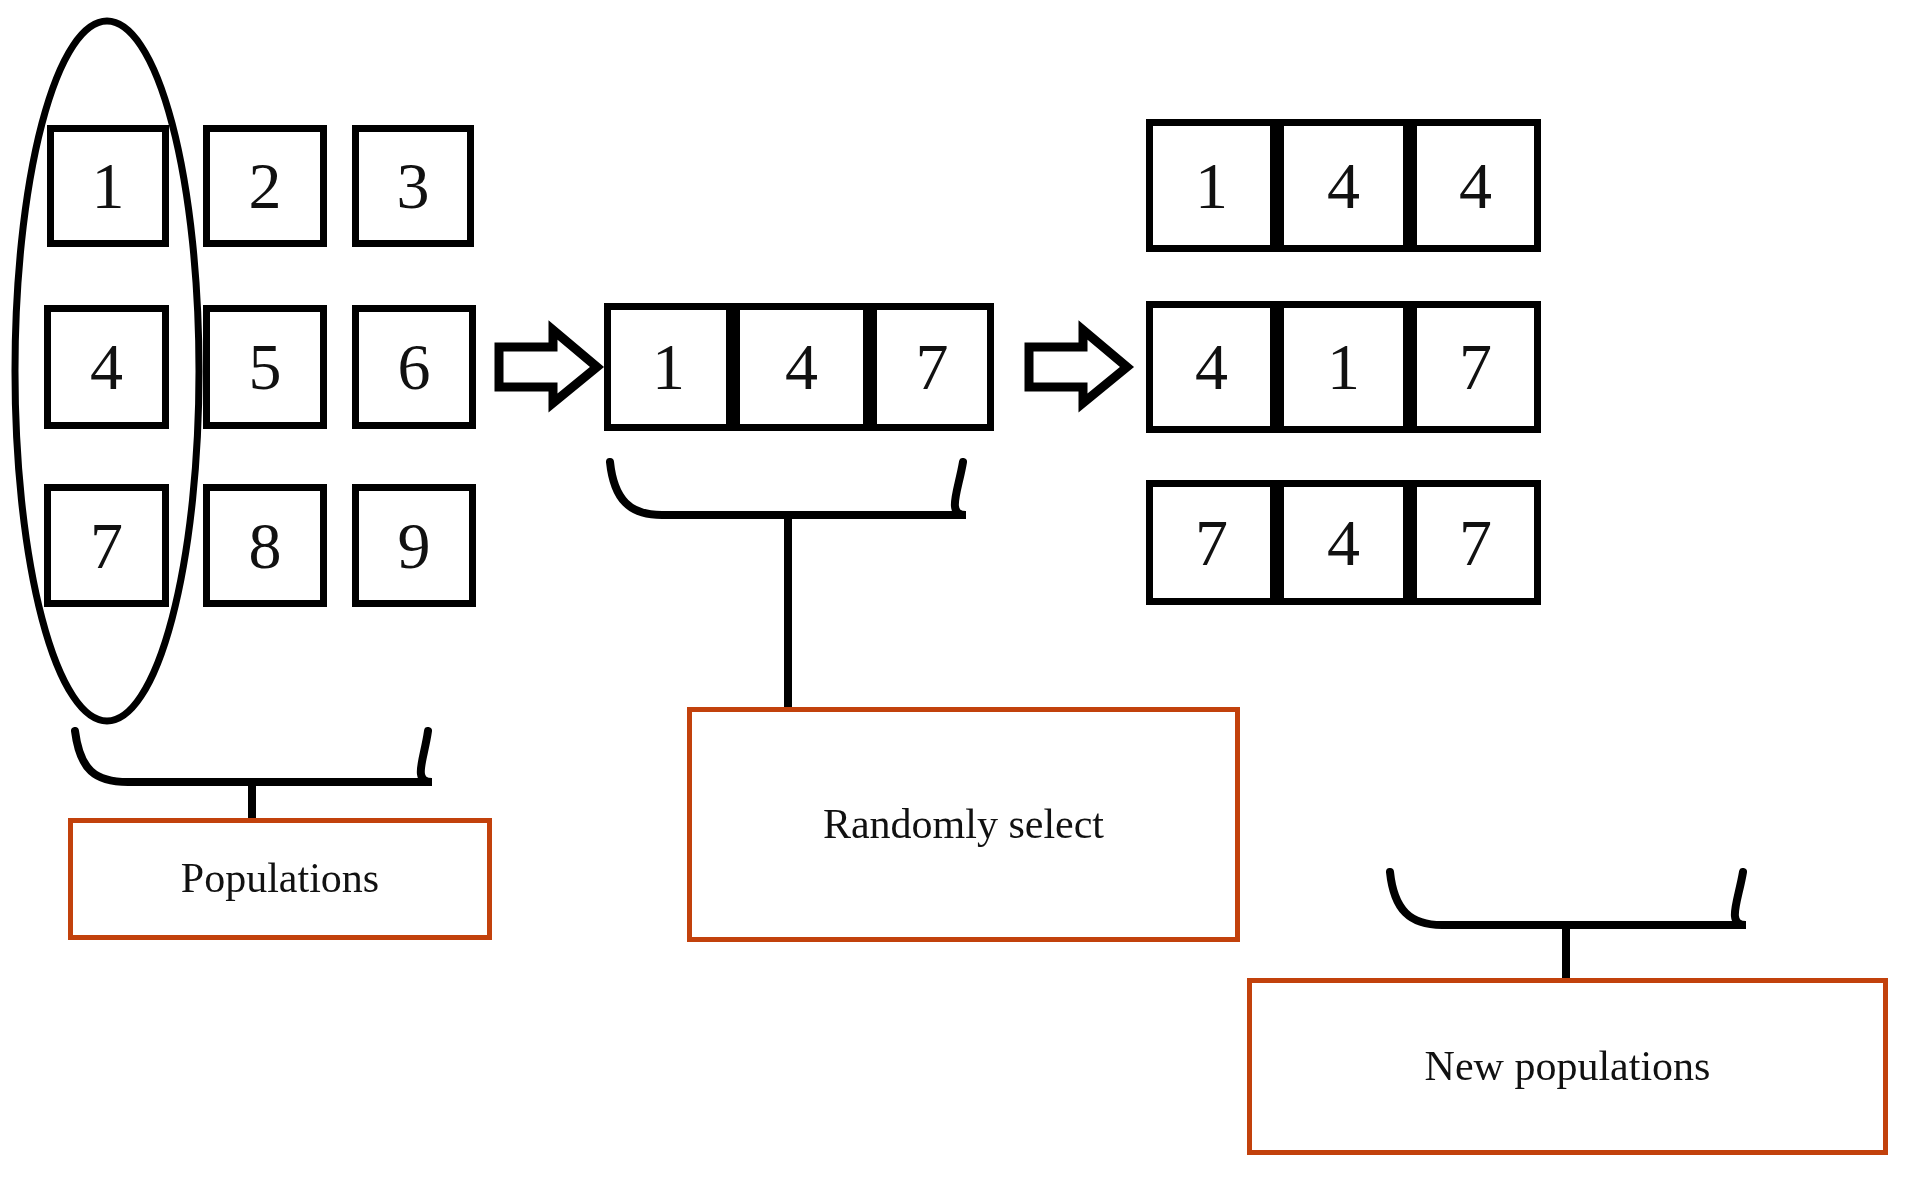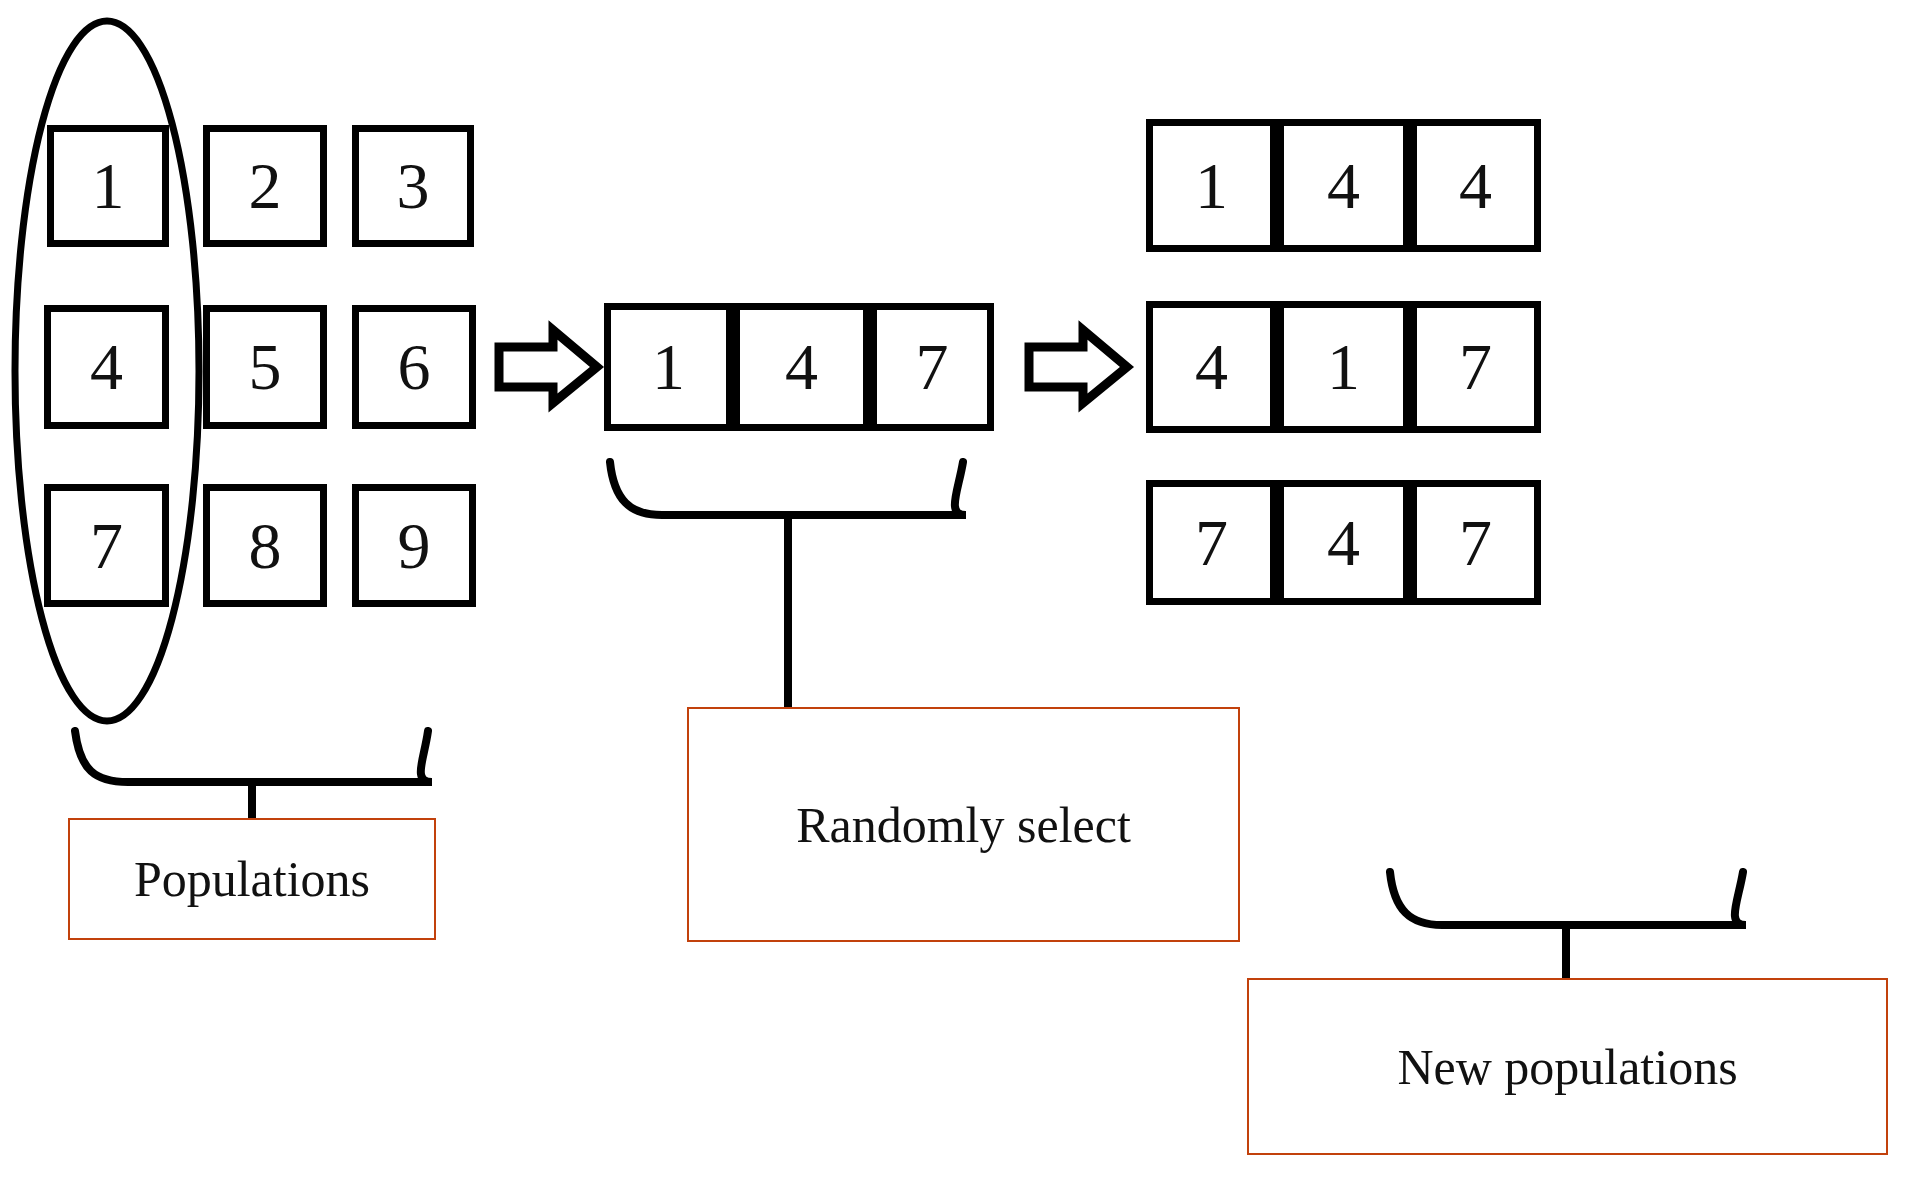--- a/index.html
+++ b/index.html
@@ -26,27 +26,27 @@
     align-items: center;
     justify-content: center;
     font-size: 66px;
     line-height: 1;
     color: #111111;
     font-family: "Liberation Serif", "DejaVu Serif", serif;
   }
   .labelbox {
     position: absolute;
     box-sizing: border-box;
-    border: 2px solid #c2410c;
+    border: 5px solid #c2410c;
     background: #ffffff;
     display: flex;
     align-items: center;
     justify-content: center;
     text-align: center;
-    font-size: 50px;
+    font-size: 42px;
     line-height: 1.12;
     color: #111111;
     font-family: "Liberation Serif", "DejaVu Serif", serif;
     padding: 4px 10px;
   }
   .svg-layer {
     position: absolute;
     left: 0;
     top: 0;
     width: 1909px;
@@ -109,21 +109,21 @@
       <path d="M 610,462 C 614,500 630,515 662,515 L 966,515 C 946,515 958,492 963,462" fill="none" stroke="#000000" stroke-width="8" stroke-linecap="round"></path>
       <line x1="788" y1="515" x2="788" y2="707" stroke="#000000" stroke-width="8"></line>
     </g>
 
     <g>
       <path d="M 1390,872 C 1394,910 1410,925 1442,925 L 1746,925 C 1726,925 1738,902 1743,872" fill="none" stroke="#000000" stroke-width="8" stroke-linecap="round"></path>
       <line x1="1566" y1="925" x2="1566" y2="981" stroke="#000000" stroke-width="8"></line>
     </g>
   </svg>
 
-  <div class="labelbox" style="left:68px; top:818px; width:368px; height:122px;">
+  <div class="labelbox" style="left:68px; top:818px; width:424px; height:122px;">
     <span class="nowrap">Populations</span>
   </div>
 
   <div class="labelbox" style="left:687px; top:707px; width:553px; height:235px; flex-direction:column;">
     <span class="nowrap">Randomly select</span>
   </div>
 
   <div class="labelbox" style="left:1247px; top:978px; width:641px; height:177px;">
     <span class="nowrap">New populations</span>
   </div>

